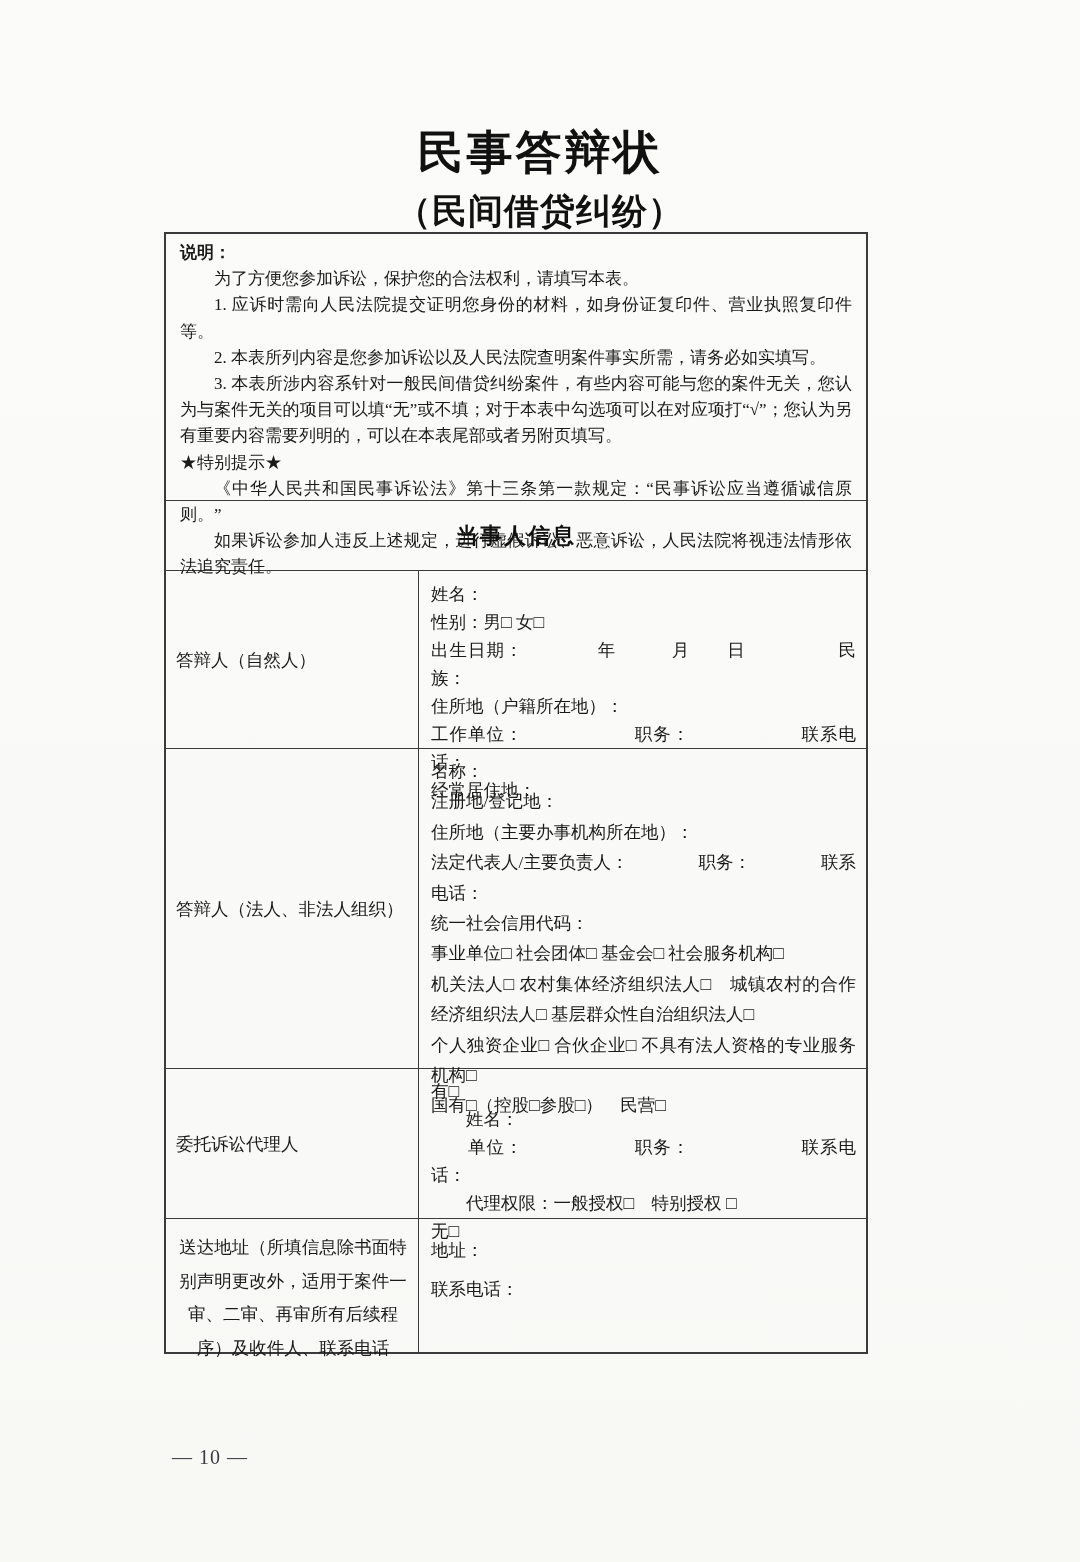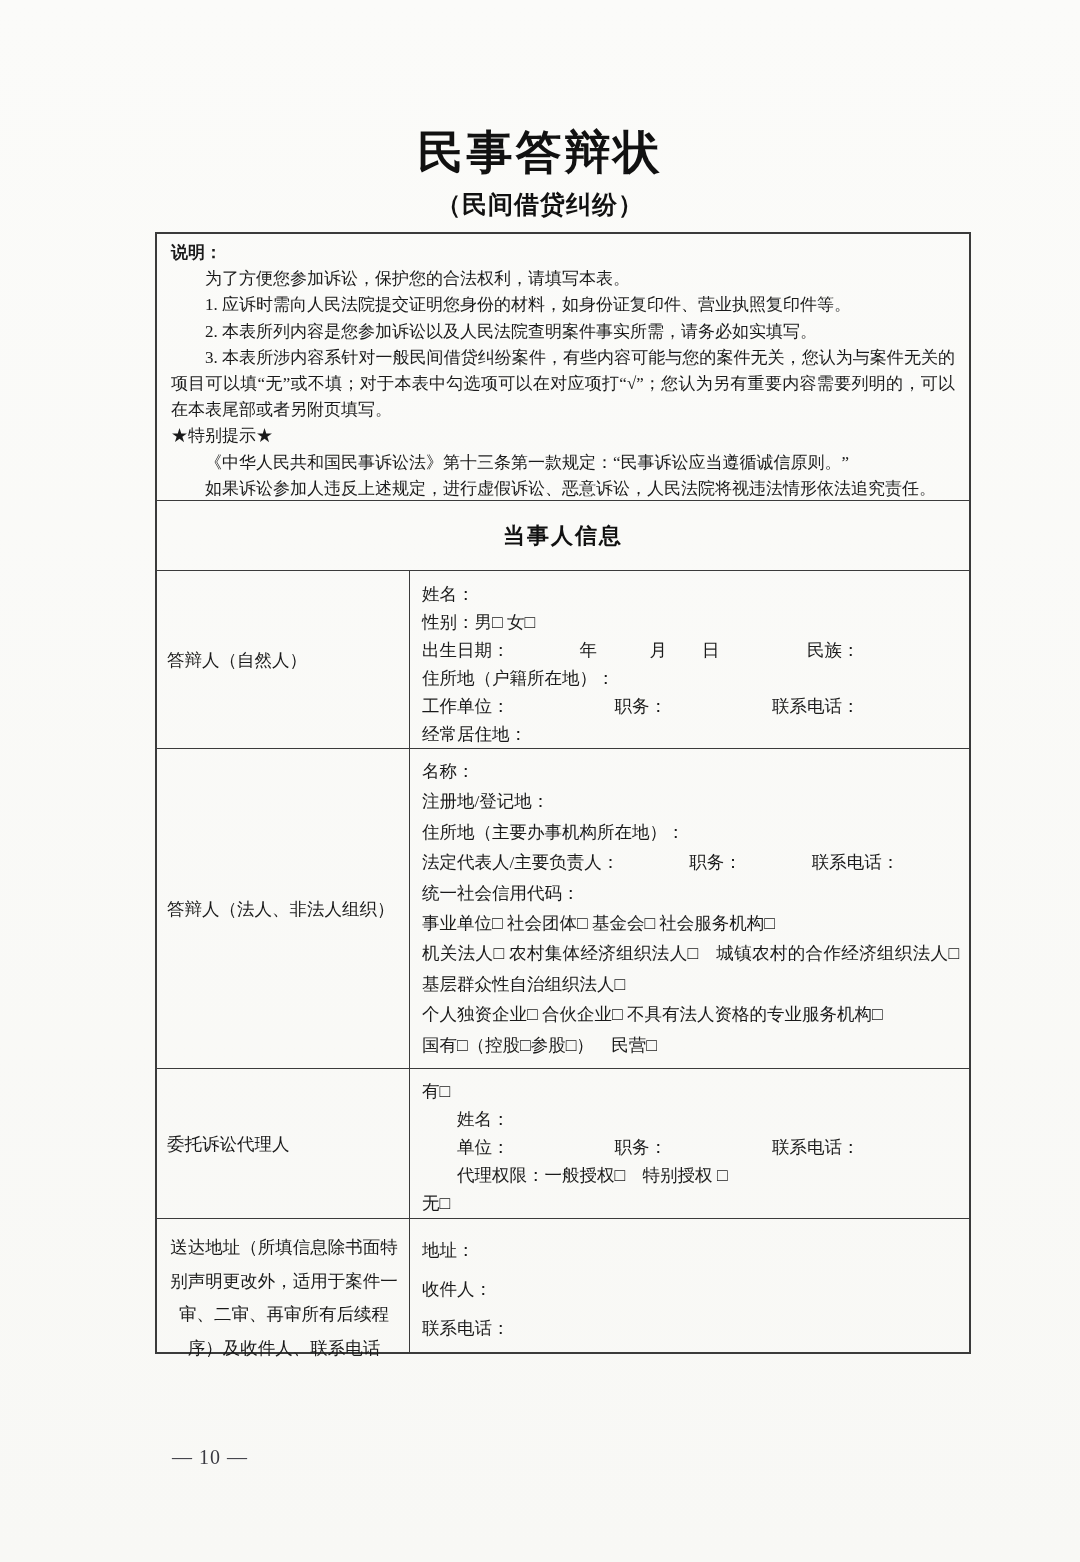--- a/index.html
+++ b/index.html
@@ -12,26 +12,26 @@
   }
   .page{position:absolute;inset:0;background:linear-gradient(180deg,#fbfbf9 0%,#f8f8f5 100%);}
 
   .doc-title{
     position:absolute;top:122px;left:0;width:100%;
     text-align:center;font-size:46px;font-weight:bold;
     letter-spacing:3px;color:#111;
   }
   .doc-subtitle{
     position:absolute;top:188px;left:0;width:100%;
-    text-align:center;font-size:25px;font-weight:bold;
+    text-align:center;font-size:35px;font-weight:bold;
     letter-spacing:1px;color:#111;
   }
 
   .form-table{
-    position:absolute;left:155px;top:232px;width:816px;
+    position:absolute;left:164px;top:232px;width:704px;
     border:2px solid #3b3b3b;box-sizing:border-box;
     background:transparent;
   }
   .t-row{display:flex;box-sizing:border-box;border-top:1.5px solid #3b3b3b;}
   .t-row.first{border-top:none;}
   .cell{box-sizing:border-box;}
   .cell-r{border-right:1.5px solid #3b3b3b;}
 
   
   .instructions{
@@ -142,21 +142,20 @@
         <div class="line">　　单位：　　　　　　职务：　　　　　　联系电话：</div>
         <div class="line">　　代理权限：一般授权□　特别授权 □</div>
         <div class="line">无□</div>
       </div>
     </div>
 
     <div class="t-row two-col row-address">
       <div class="cell cell-r row-label top">送达地址（所填信息除书面特别声明更改外，适用于案件一审、二审、再审所有后续程序）及收件人、联系电话</div>
       <div class="cell row-content">
         <div class="line">地址：</div>
-        <div class="line">收件人：</div>
         <div class="line">联系电话：</div>
       </div>
     </div>
 
   </div>
 
   <div class="page-number">— 10 —</div>
 
 </div>
 

